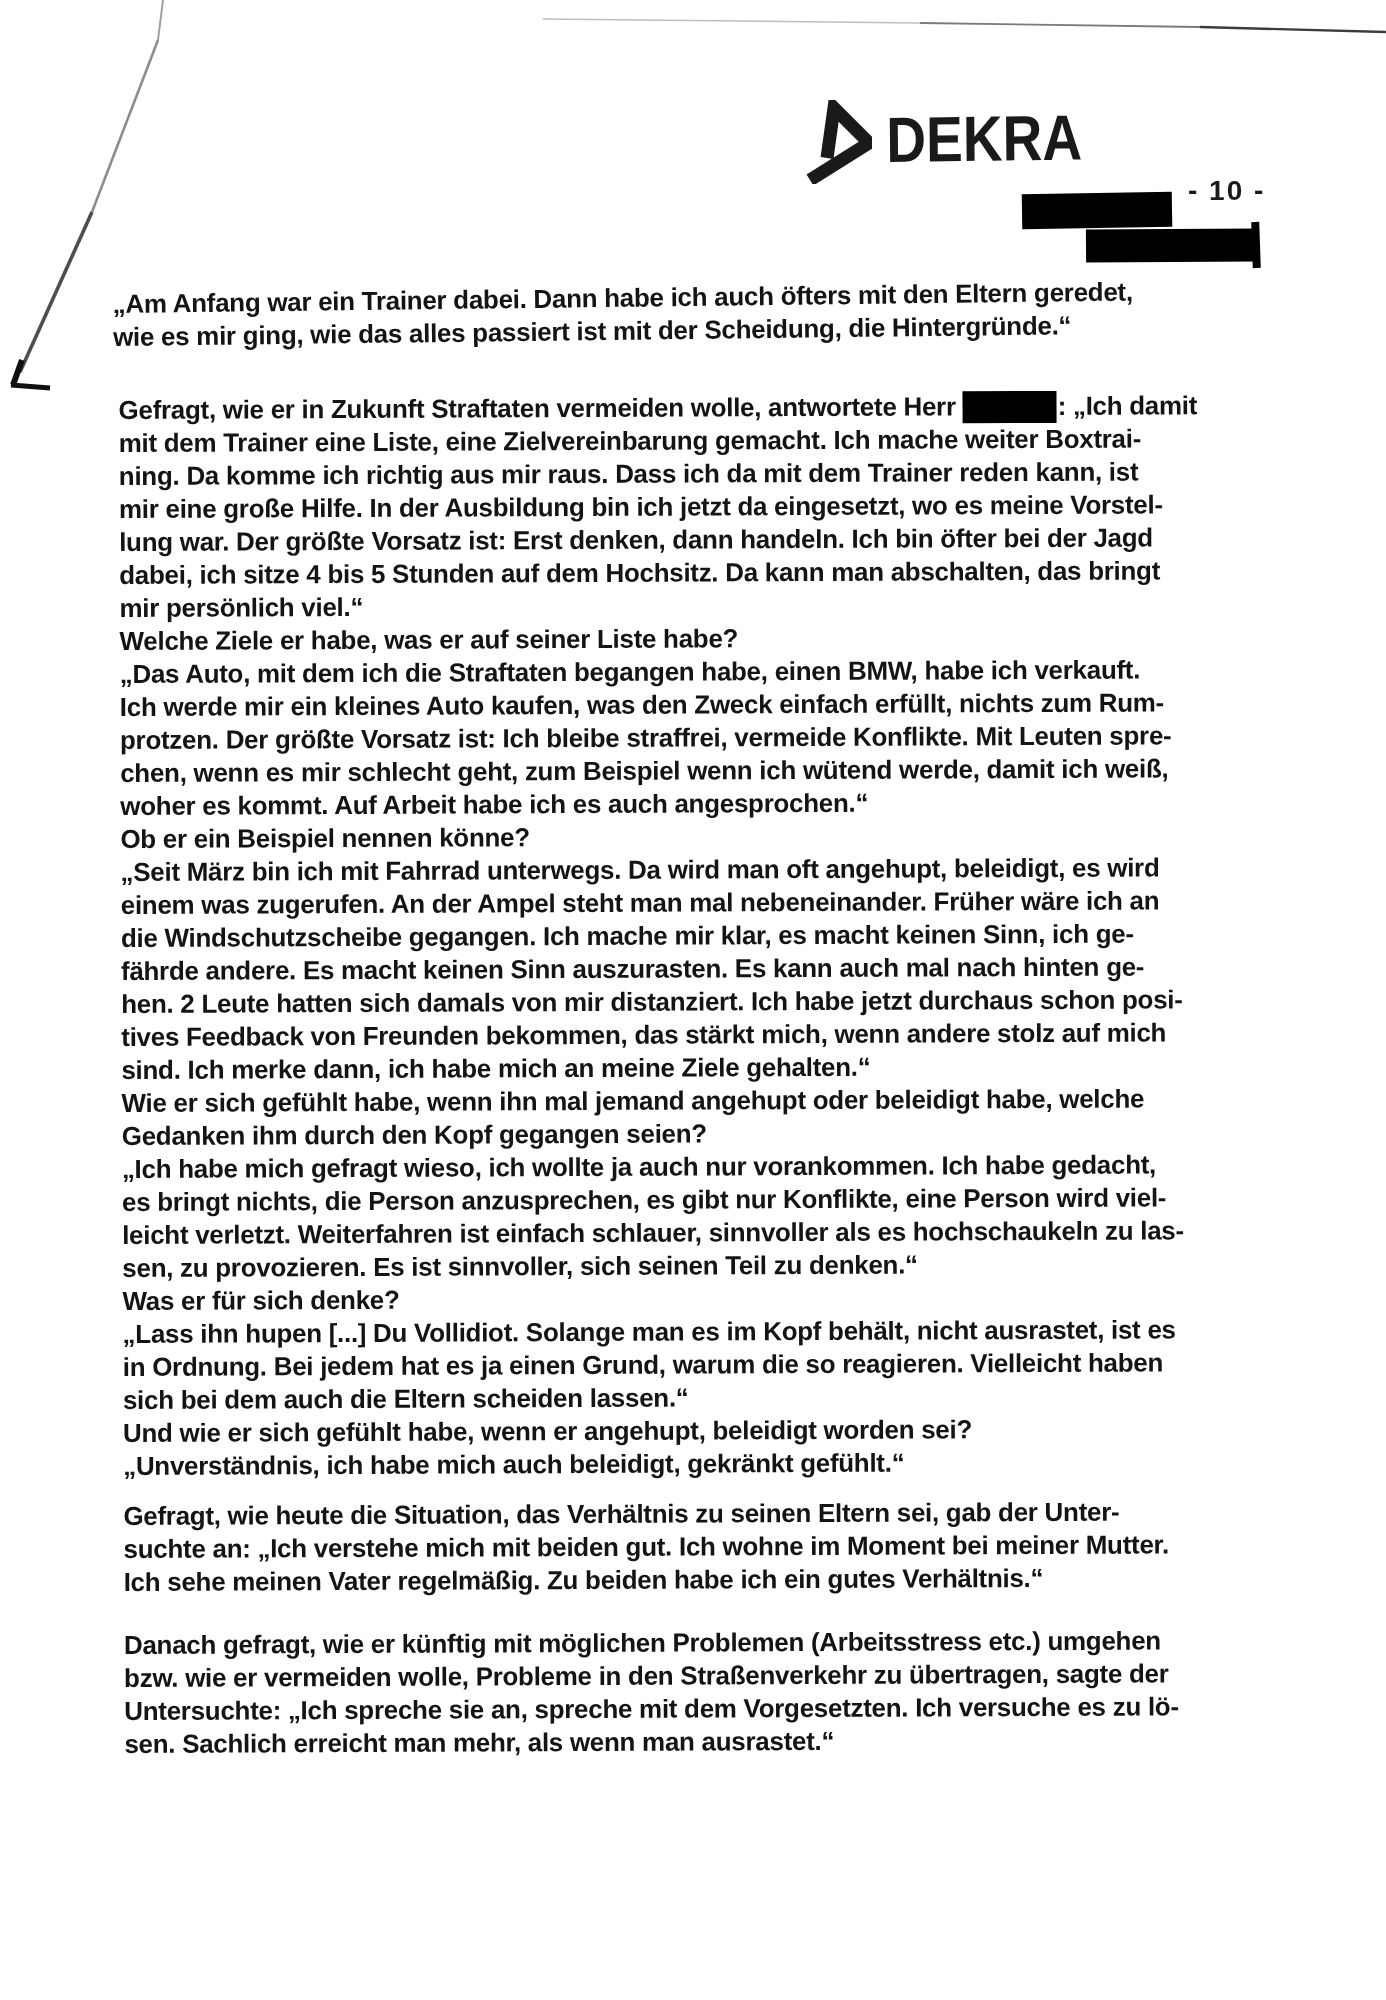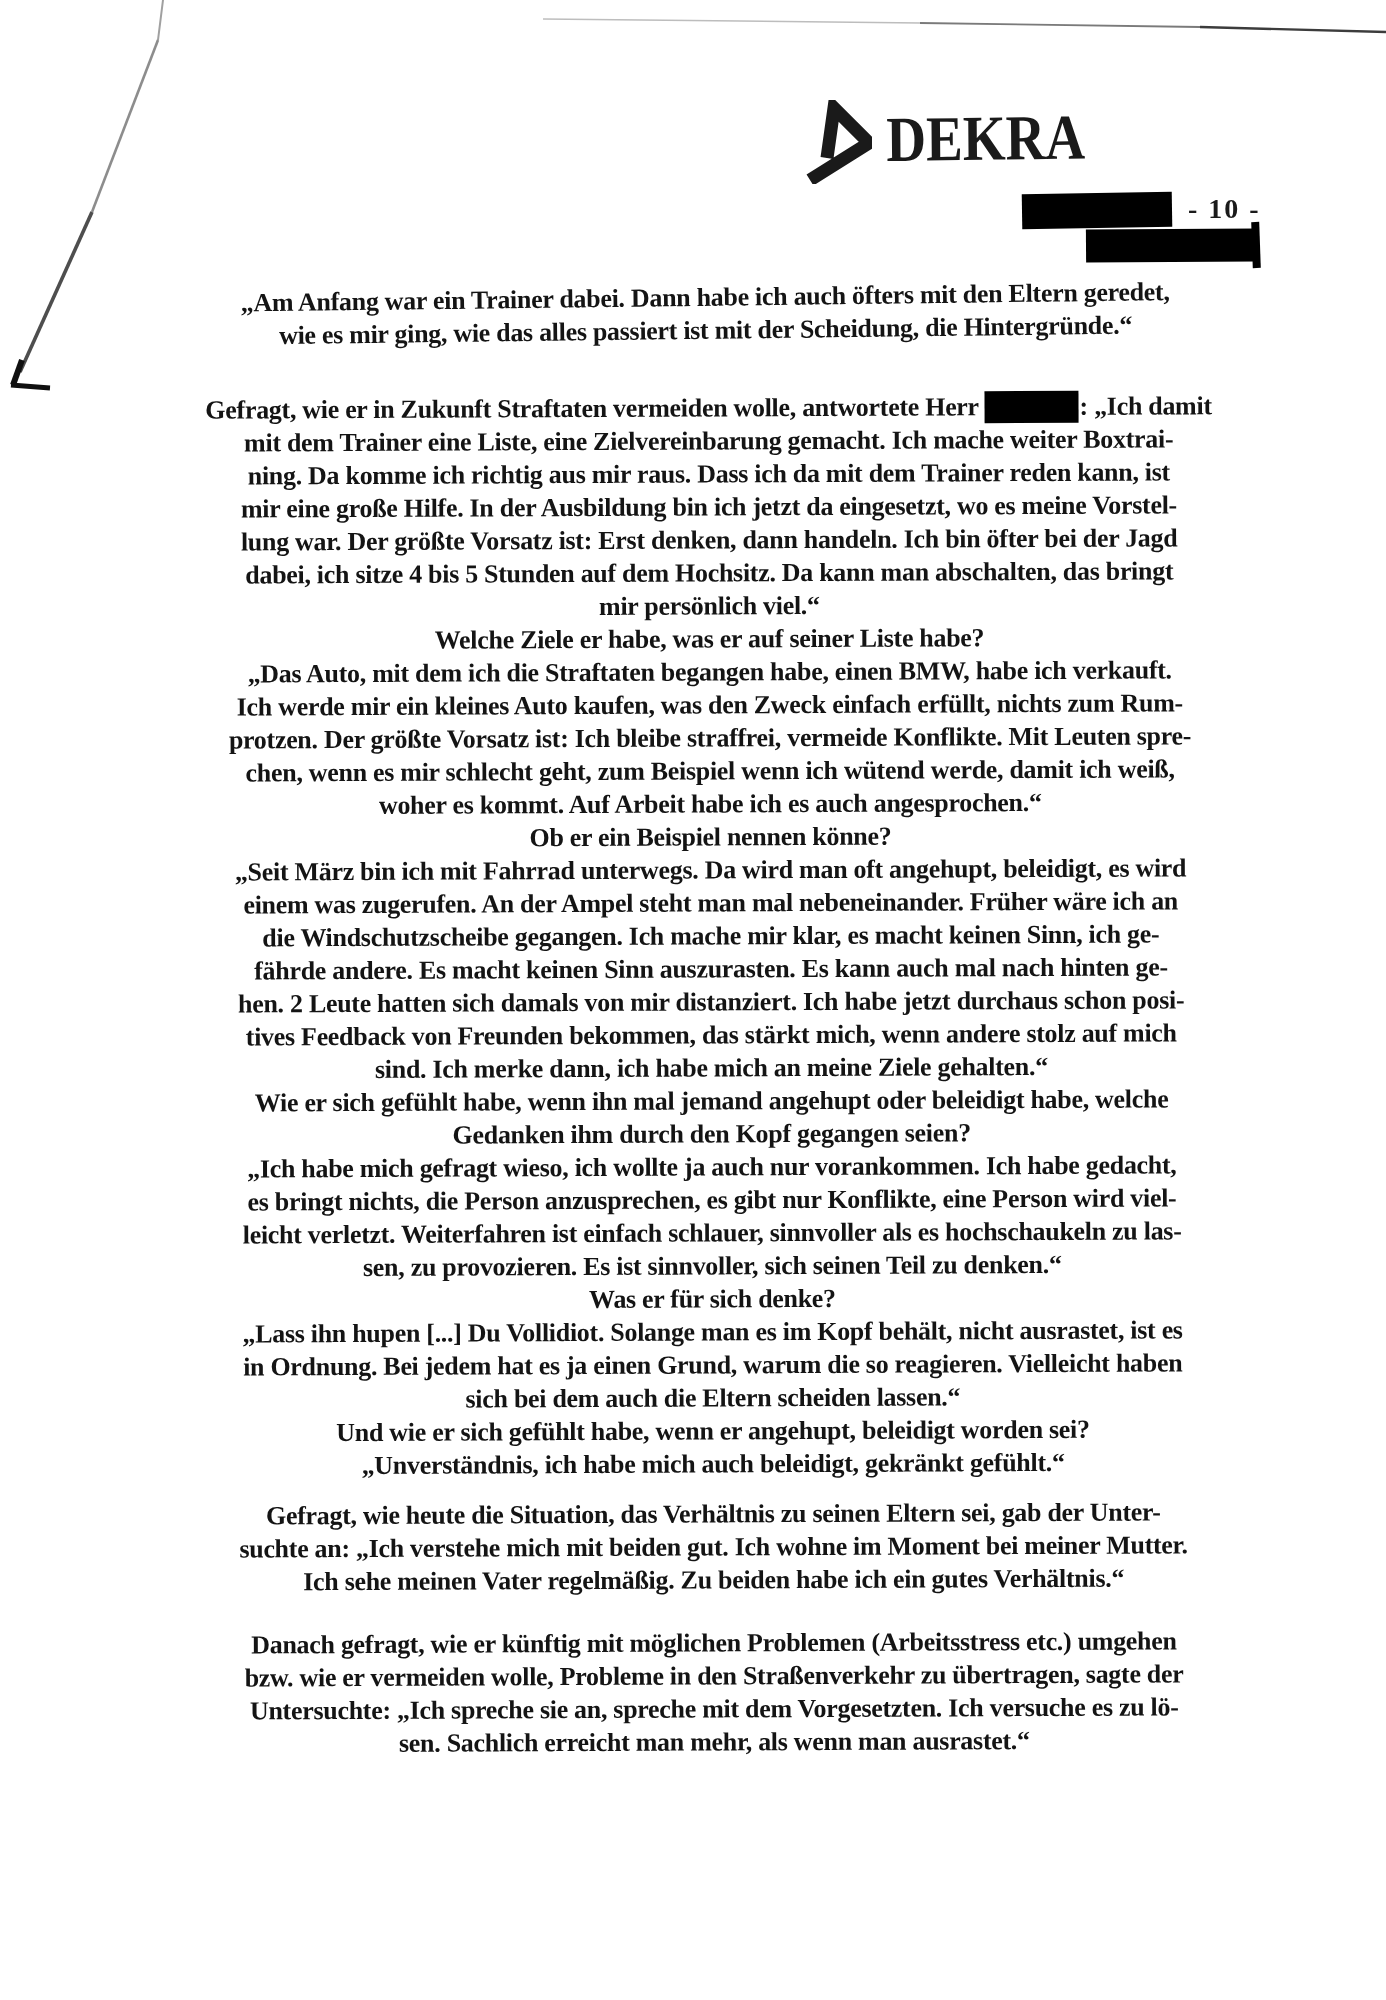--- a/index.html
+++ b/index.html
@@ -2,43 +2,42 @@
 <html><head>
 <meta charset="utf-8">
 <style>
   html, body { margin: 0; padding: 0; background: #ffffff; }
   .page {
     position: relative;
     width: 1386px;
     height: 1768px;
     background: #ffffff;
     overflow: hidden;
-    font-family: Liberation Serif, serif;
+    font-family: Liberation Sans, sans-serif;
     color: #161616;
-    text-align: center;
   }
   svg.artifact { position: absolute; left: 0; top: 0; pointer-events: none; }
 
   
   .logo-arrow { position: absolute; left: 806px; top: 100px; width: 66px; height: 84px; }
   .logo-text {
     position: absolute; left: 886px; top: 108px;
     font-size: 64px; font-weight: bold; line-height: 64px;
     letter-spacing: 0px; color: #1a1a1a;
     transform: scaleX(0.86) rotate(-0.6deg); transform-origin: left top;
     white-space: nowrap;
   }
 
   
   .redaction { position: absolute; background: #000; }
   .bar1 { left: 1022px; top: 193px; width: 150px; height: 35px; transform: rotate(-0.9deg); }
   .bar2 { left: 1086px; top: 229px; width: 170px; height: 33px; transform: rotate(-0.4deg); }
   .bar2-tick { left: 1252px; top: 222px; width: 8px; height: 46px; transform: rotate(-2deg); }
   .page-number {
-    position: absolute; left: 1188px; top: 193px;
+    position: absolute; left: 1188px; top: 175px;
     font-size: 28px; font-weight: bold; letter-spacing: 2px;
     color: #1a1a1a; white-space: nowrap;
   }
 
   
   .text-block {
     position: absolute; left: 118px; top: 288px; width: 1180px;
     font-size: 26px; font-weight: bold; line-height: 33px;
     letter-spacing: -0.3px; color: #141414;
     transform: rotate(-0.25deg); transform-origin: left top;

